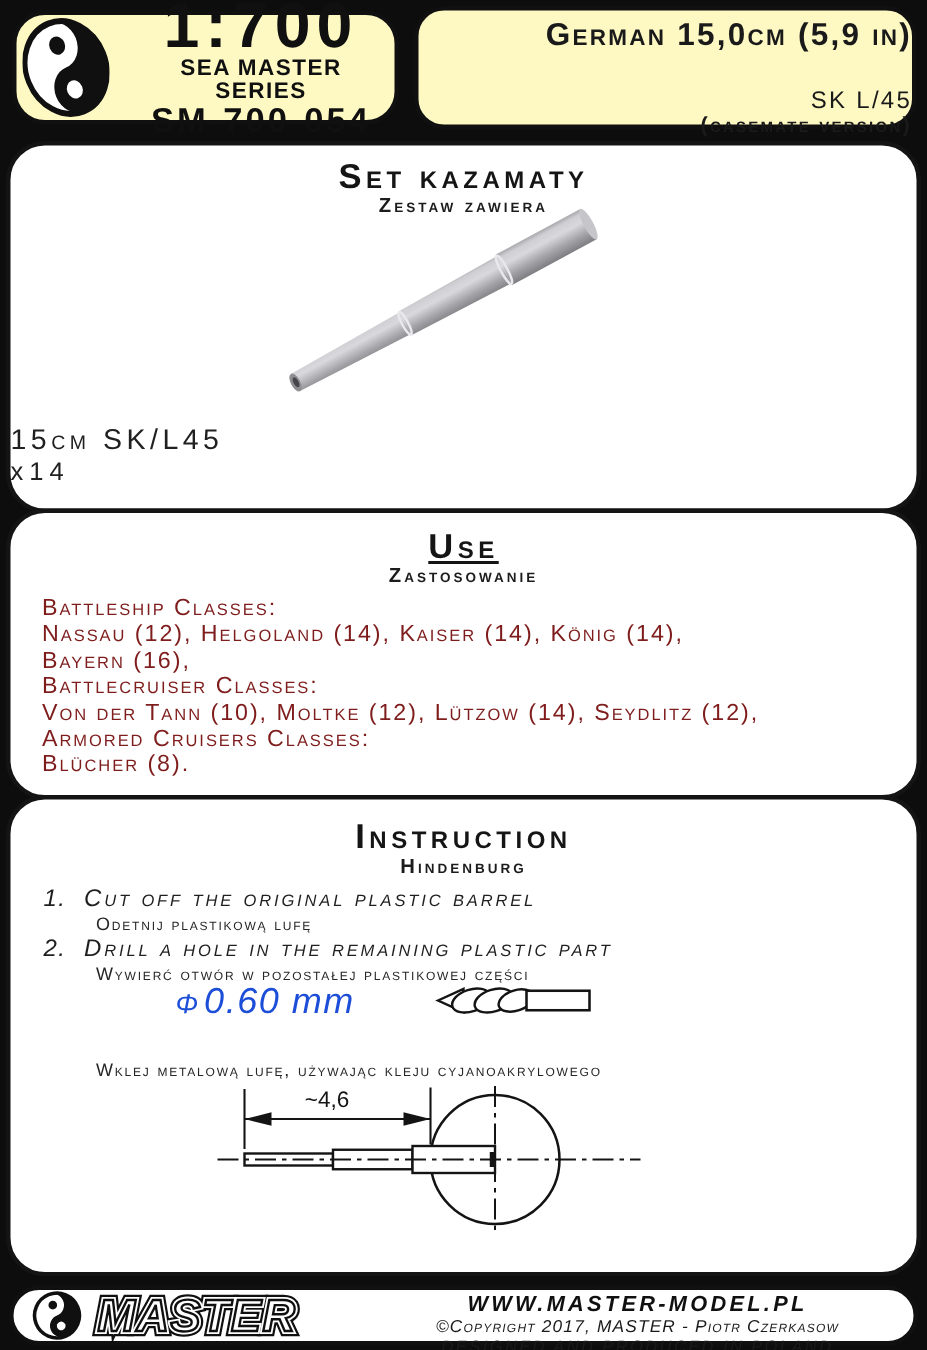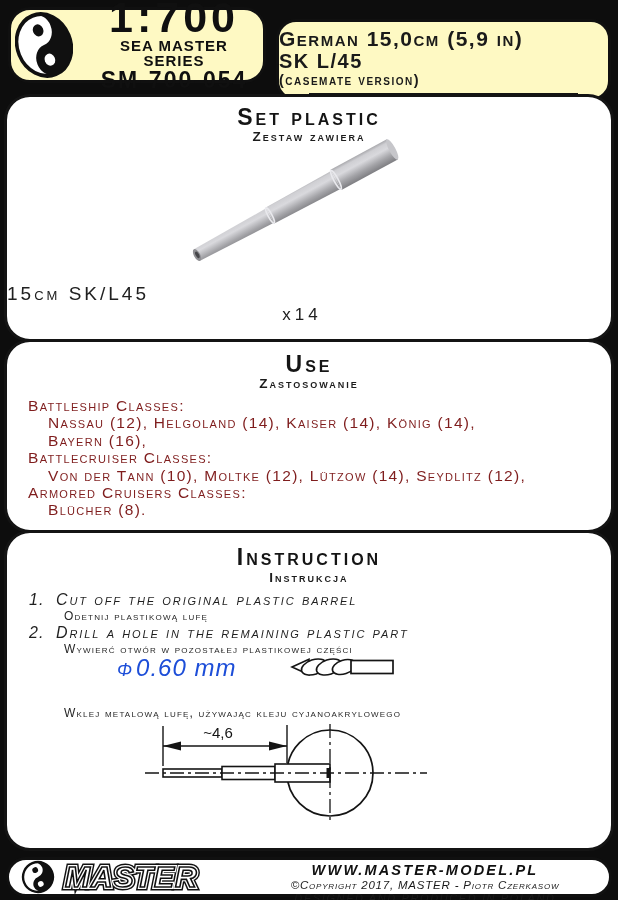--- a/index.html
+++ b/index.html
@@ -22,42 +22,42 @@
   }
   .h-pl{
     position:absolute;left:0;right:0;text-align:center;
     font-weight:bold;font-variant:small-caps;font-size:13.5px;
     letter-spacing:2px;color:#1c1c1c;line-height:1;
   }
   
   #hdr{position:absolute;top:0;left:0;width:618px;height:94px;background:#0d0d0d;}
   .hbox{position:absolute;background:#fef9c3;border:3px solid #101010;box-sizing:border-box;gap:20px;}
   #hbox-left{left:8px;top:7px;width:258px;height:76px;border-radius:22px;display:flex;align-items:center;}
-  #hbox-right{left:276px;top:19px;width:335px;height:82px;border-radius:20px;text-align:left;padding-top:6px;}
+  #hbox-right{left:276px;top:4px;width:335px;height:82px;border-radius:20px;text-align:right;padding-top:6px;}
   #hbox-left .ltext{flex:1;text-align:center;padding-right:8px;}
   .scale{font-size:43px;font-weight:bold;letter-spacing:4px;line-height:0.92;color:#101010;}
   .series{font-size:15px;font-weight:bold;letter-spacing:1px;line-height:1.05;color:#101010;}
   .pcode{font-size:23px;font-weight:bold;letter-spacing:2px;line-height:1.0;color:#101010;}
   .ptitle1{font-size:21px;font-weight:bold;font-variant:small-caps;letter-spacing:1.5px;line-height:1.05;}
-  .ptitle2{font-size:20px;font-weight:bold;letter-spacing:1.5px;line-height:1.15;}
+  .ptitle2{font-size:16px;font-weight:normal;letter-spacing:1.5px;line-height:1.15;margin-top:24px;}
   .ptitle3{font-size:14.5px;font-weight:bold;font-variant:small-caps;letter-spacing:1.5px;line-height:1.1;}
   .pdiv{width:82%;height:2px;background:#141414;margin:4px auto 3px auto;}
   .psub{font-size:16px;font-weight:bold;font-variant:small-caps;letter-spacing:1.2px;line-height:1.1;}
   
   .item-name{position:absolute;left:0;right:14px;top:186px;
     font-variant:small-caps;font-size:19px;letter-spacing:3px;color:#202020;}
-  .item-qty{position:absolute;left:0;right:14px;top:208px;text-align:center;
+  .item-qty{position:absolute;left:0;right:14px;top:208px;
     font-size:17px;letter-spacing:4px;color:#202020;}
   
   #use-lines{position:absolute;left:0;right:0;top:55px;}
   .use-line{
     padding-left:21px;font-variant:small-caps;font-size:15.5px;
     letter-spacing:1.3px;line-height:17.4px;white-space:nowrap;color:#7f1d1d;
   }
-  .use-line.indent{margin-left:20px;}
+  .use-line.indent{}
   
   .step-en{position:absolute;left:22px;white-space:nowrap;color:#1f1f1f;
     font-variant:small-caps;font-size:16px;letter-spacing:1.9px;font-style:italic;}
   .step-en .num{display:inline-block;width:27px;letter-spacing:1px;}
   .step-pl{position:absolute;left:57px;white-space:nowrap;color:#262626;
     font-variant:small-caps;font-size:12px;letter-spacing:1.2px;}
   .drill-label{position:absolute;left:110px;top:121px;font-style:italic;
     font-size:24px;color:#1d4ed8;letter-spacing:1px;}
   .drill-label .phi{font-size:18px;margin-right:3px;}
   svg text{font-family:"Liberation Sans",sans-serif;}
@@ -92,21 +92,21 @@
   <div id="hbox-right" class="hbox">
     <div class="ptitle1">German 15,0cm (5,9 in)</div>
     <div class="ptitle2">SK L/45</div>
     <div class="ptitle3">(casemate version)</div>
     <div class="pdiv"></div>
     <div class="psub">Lufy  15,0cm SK L/45 - do kazamaty</div>
   </div>
 </div>
 
 <div id="panel-set" class="panel">
-  <div class="h-en" style="top:9px;">Set plastic</div>
+  <div class="h-en" style="top:9px;">Set kazamaty</div>
   <div class="h-pl" style="top:33px;">Zestaw zawiera</div>
 
   <svg width="602" height="242" viewBox="0 0 602 242" style="position:absolute;left:0;top:0;">
     <defs>
       <linearGradient id="barrelGrad" x1="0" y1="-13" x2="0" y2="13" gradientUnits="userSpaceOnUse">
         <stop offset="0" stop-color="#97979b"></stop>
         <stop offset="0.18" stop-color="#cfcfd3"></stop>
         <stop offset="0.38" stop-color="#d9d9dd"></stop>
         <stop offset="0.68" stop-color="#a4a4a8"></stop>
         <stop offset="1" stop-color="#76767a"></stop>
@@ -122,36 +122,36 @@
       <ellipse cx="0" cy="0" rx="3.1" ry="6.5" fill="#8e8e92"></ellipse>
       <ellipse cx="0.4" cy="0" rx="1.7" ry="3.6" fill="#46464a"></ellipse>
     </g>
   </svg>
 
   <div class="item-name">15cm SK/L45</div>
   <div class="item-qty">x14</div>
 </div>
 
 <div id="panel-use" class="panel">
-  <div class="h-en" style="top:11px;">Use</div>
+  <div class="h-en" style="top:11px;text-decoration:underline;">Use</div>
   <div class="h-pl" style="top:35px;">Zastosowanie</div>
   <div id="use-lines">
     <div class="use-line">Battleship Classes:</div>
     <div class="use-line indent">Nassau (12), Helgoland (14), Kaiser (14), König (14),</div>
     <div class="use-line indent">Bayern (16),</div>
     <div class="use-line">Battlecruiser Classes:</div>
     <div class="use-line indent">Von der Tann (10), Moltke (12), Lützow (14), Seydlitz (12),</div>
     <div class="use-line">Armored Cruisers Classes:</div>
     <div class="use-line indent">Blücher (8).</div>
   </div>
 </div>
 
 <div id="panel-instr" class="panel">
   <div class="h-en" style="top:13px;">Instruction</div>
-  <div class="h-pl" style="top:38px;">Instrukcja</div>
+  <div class="h-pl" style="top:38px;">Hindenburg</div>
 
   <div class="step-en" style="top:58px;">
     <span class="num">1.</span><span>Cut off the original plastic barrel</span>
   </div>
   <div class="step-pl" style="top:76px;">Odetnij plastikową lufę</div>
 
   <div class="step-en" style="top:91px;">
     <span class="num">2.</span><span>Drill a hole in the remaining plastic part</span>
   </div>
   <div class="step-pl" style="top:109px;">Wywierć otwór w pozostałej plastikowej części</div>

